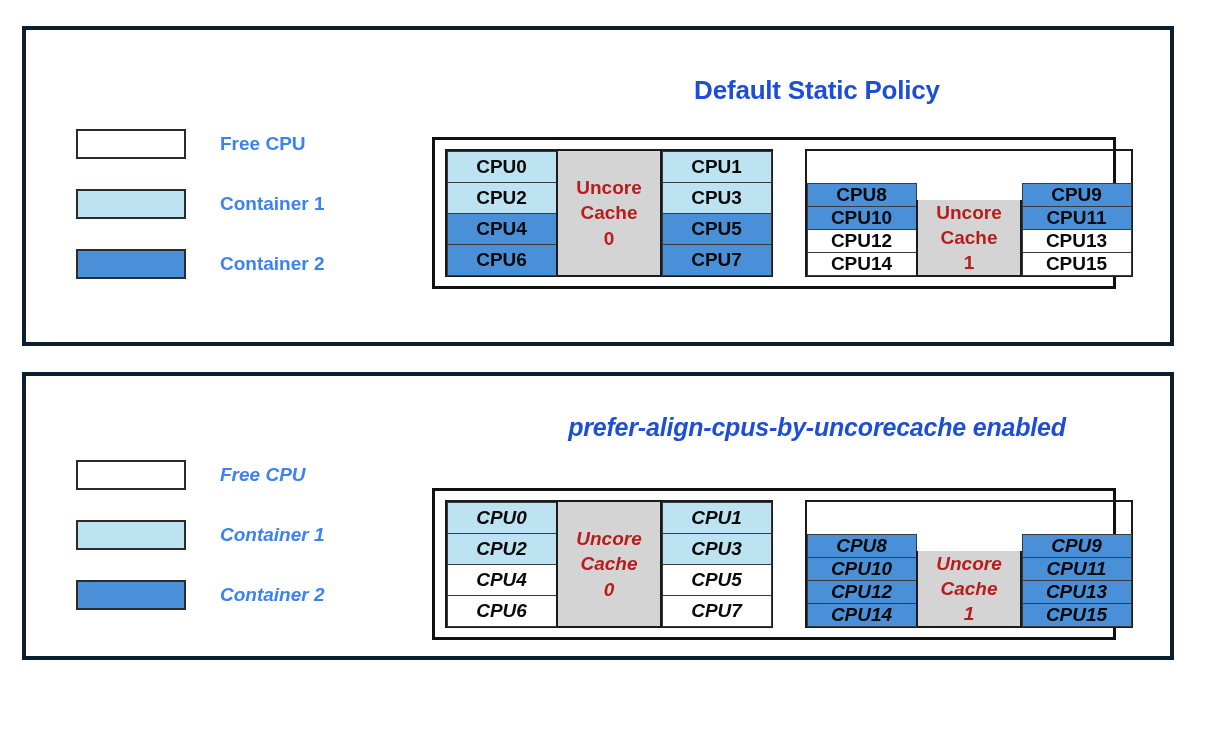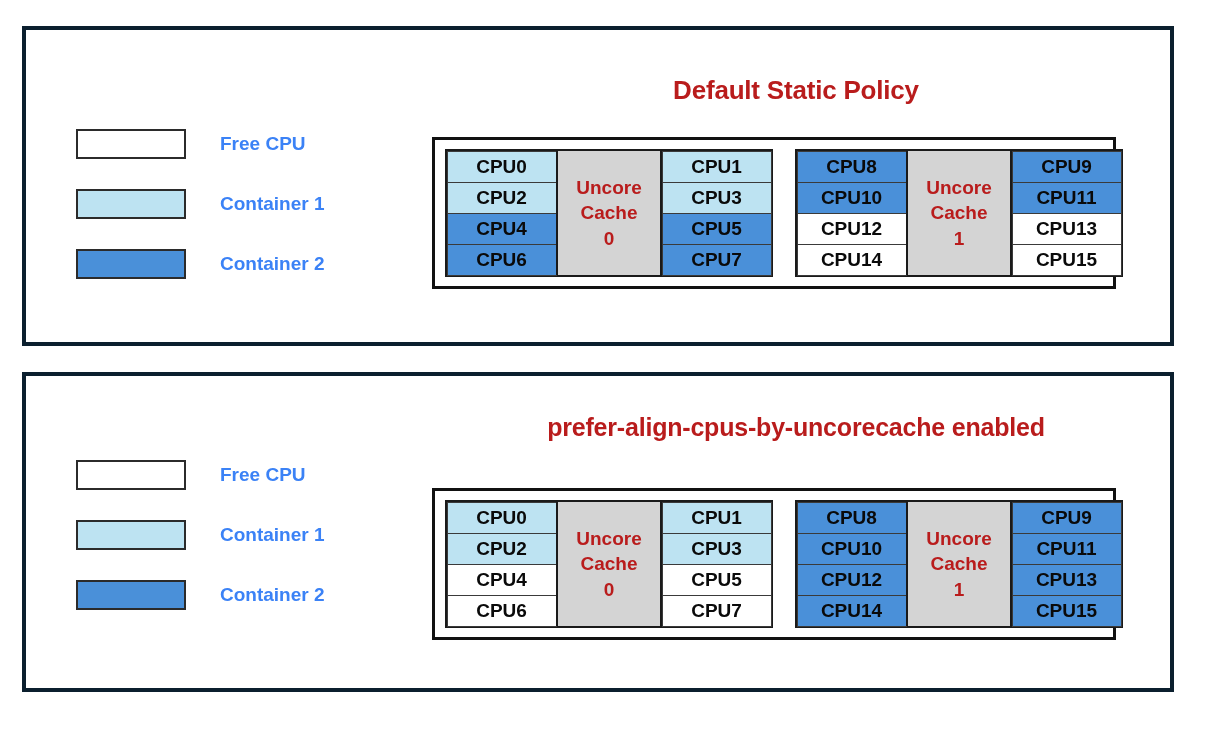--- a/index.html
+++ b/index.html
@@ -16,31 +16,31 @@
   }
 
   
   .panel {
     position: absolute;
     border: 4px solid #0b1f2e;
     background: #ffffff;
     box-sizing: border-box;
   }
   #panel-default { left: 22px; top: 26px;  width: 1152px; height: 320px; }
-  #panel-prefer  { left: 22px; top: 372px; width: 1152px; height: 320px; }
+  #panel-prefer  { left: 22px; top: 372px; width: 1152px; height: 288px; font-style: italic; }
 
   
   .panel-title {
     position: absolute;
-    left: 400px;
+    left: 421px;
     width: 740px;
     text-align: center;
     font-size: 26px;
     font-weight: bold;
-    color: #b91c1c;
+    color: #1d4ed8;
     letter-spacing: -0.2px;
     white-space: nowrap;
   }
   #panel-default .panel-title { top: 45px; }
   #panel-prefer  .panel-title { top: 37px; font-size: 25px; }
 
   
   .legend {
     position: absolute;
     left: 50px;
@@ -81,21 +81,21 @@
   }
   #panel-default .cpu-diagram { left: 406px; top: 107px; width: 684px; height: 152px; }
   #panel-prefer  .cpu-diagram { left: 406px; top: 112px; width: 684px; height: 152px; }
 
   .uncore-group {
     display: flex;
     border: 2px solid #1a1a1a;
     box-sizing: border-box;
     height: 100%;
   }
-  .uncore-group + .uncore-group { margin-left: 22px; }
+  .uncore-group + .uncore-group { margin-left: 32px; align-items: flex-end; }
 
   .cpu-col {
     display: flex;
     flex-direction: column;
     width: 109px;
     box-sizing: border-box;
   }
   .cpu-cell {
     flex: 1 1 0;
     display: flex;

